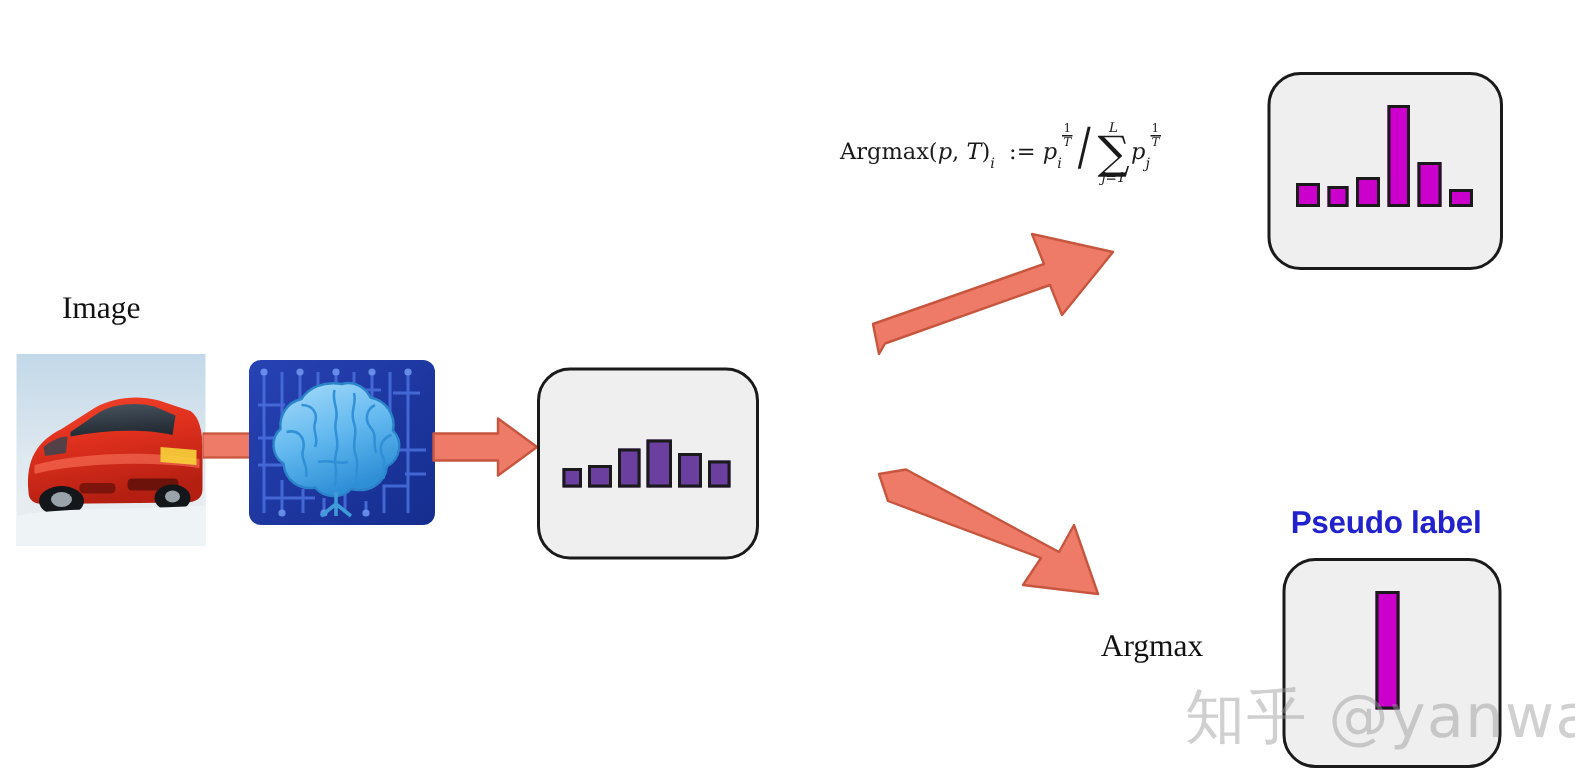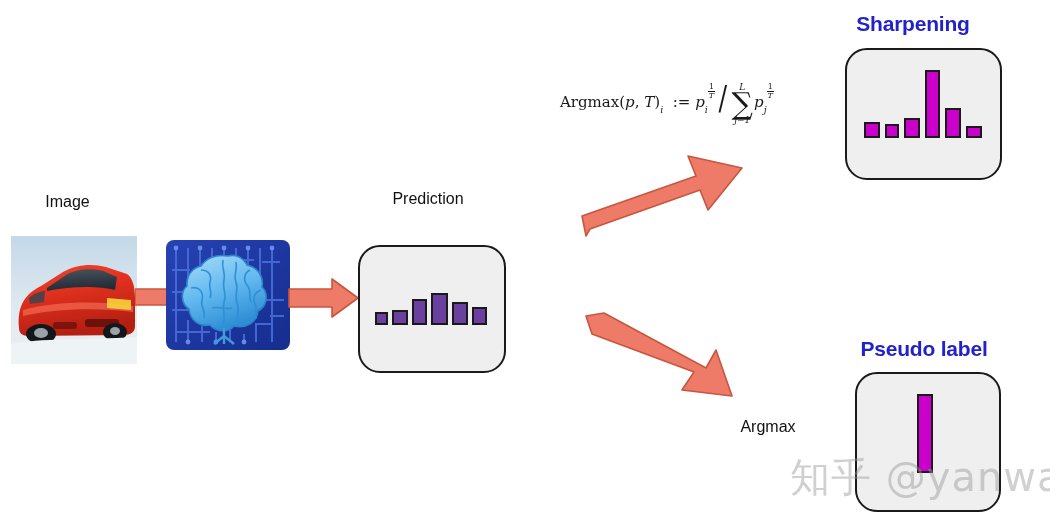--- a/index.html
+++ b/index.html
@@ -9,22 +9,22 @@
     font-family:"Liberation Sans", sans-serif;
     position:relative;
     overflow:hidden;
   }
   .stage{position:absolute;left:0;top:0;width:1050px;height:522px;}
   .abs{position:absolute;}
 
   
   .lbl{
     color:#111111;
-    font-size:16px;
-    font-family:Liberation Sans, sans-serif;
+    font-size:21px;
+    font-family:Liberation Serif, serif;
     white-space:nowrap;
     text-align:center;
   }
   .heading{
     color:#2222CC;
     font-size:21px;
     font-weight:bold;
     font-family:"Liberation Sans", sans-serif;
     white-space:nowrap;
     text-align:center;
@@ -230,21 +230,20 @@
       <path d="M58 88 L58 104 M58 96 L48 104 M58 96 L68 104" stroke="#3f9cd8" stroke-width="2.4" fill="none"></path>
     </svg>
   </div>
 
   <div class="abs" style="left:288px;top:276px;width:72px;height:44px;">
     <svg width="72" height="44" viewBox="0 0 72 44">
       <path d="M1 13 L44 13 L44 3 L70 22 L44 41 L44 31 L1 31 Z" fill="#EE7A68" stroke="#C7563F" stroke-width="1.6" stroke-linejoin="round"></path>
     </svg>
   </div>
 
-  <div class="abs lbl" style="left:348px;top:190px;width:160px;">Prediction</div>
 
   <div class="abs rbox" style="left:358px;top:245px;width:148px;height:128px;"></div>
 
   <div class="hist" style="left:375px;top:285px;width:112px;height:40px;gap:4px;">
     <div class="bar" style="width:14px;height:13px;background:#6B3FA0;"></div>
     <div class="bar" style="width:16px;height:15px;background:#6B3FA0;"></div>
     <div class="bar" style="width:16px;height:26px;background:#6B3FA0;"></div>
     <div class="bar" style="width:18px;height:32px;background:#6B3FA0;"></div>
     <div class="bar" style="width:16px;height:23px;background:#6B3FA0;"></div>
     <div class="bar" style="width:16px;height:18px;background:#6B3FA0;"></div>
@@ -255,21 +254,20 @@
       <path d="M6 88 L2 68 L116 28 L108 8 L162 20 L128 62 L120 42 L10 81 Z" fill="#EE7A68" stroke="#C7563F" stroke-width="1.6" stroke-linejoin="round"></path>
     </svg>
   </div>
 
   <div class="abs" style="left:582px;top:312px;width:170px;height:92px;">
     <svg width="170" height="92" viewBox="0 0 170 92">
       <path d="M4 4 L22 1 L124 56 L134 38 L150 84 L100 78 L112 60 L10 22 Z" fill="#EE7A68" stroke="#C7563F" stroke-width="1.6" stroke-linejoin="round"></path>
     </svg>
   </div>
 
-  <div class="abs heading" style="left:828px;top:12px;width:170px;">Sharpening</div>
 
   <div class="abs formula" style="left:560px;top:78px;">
     <span>Argmax</span><span>(</span><span class="it">p</span><span>,</span>&nbsp;<span class="it">T</span><span>)</span><span class="sub it">i</span>
     &nbsp;<span>:=</span>&nbsp;<span class="it">p</span><span class="sub it">i</span><span class="minifrac"><span class="num">1</span><span class="den">T</span></span><span class="frac-slash">/</span><span class="sumwrap"><span class="lim">L</span><span class="sig">∑</span><span class="lim">j=1</span></span><span class="it">p</span><span class="sub it">j</span><span class="minifrac"><span class="num">1</span><span class="den">T</span></span>
   </div>
 
   <div class="abs rbox" style="left:845px;top:48px;width:157px;height:132px;"></div>
 
   <div class="hist" style="left:864px;top:68px;width:118px;height:70px;gap:5px;">
     <div class="bar" style="width:16px;height:16px;background:#CC00CC;"></div>

